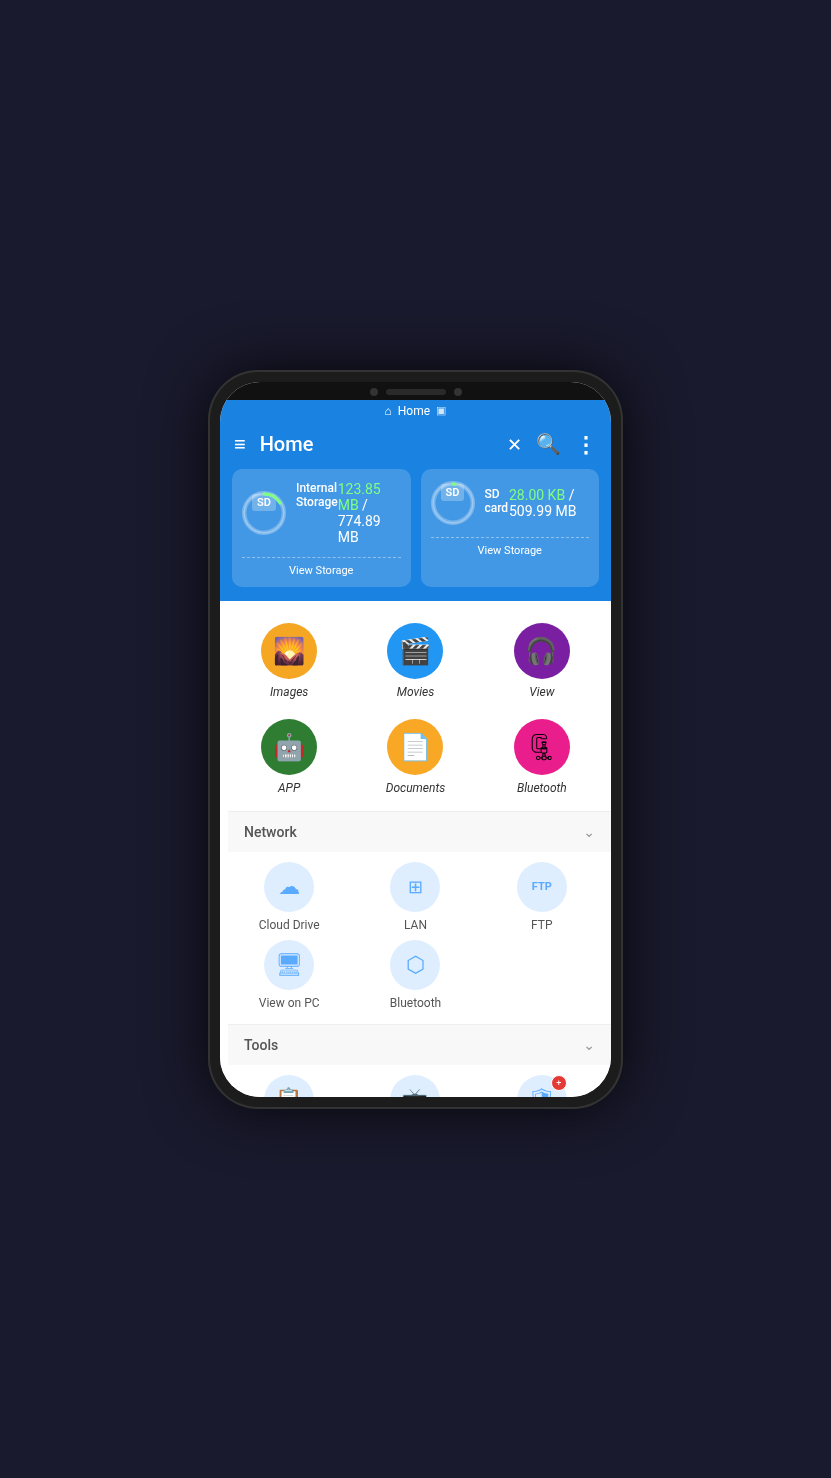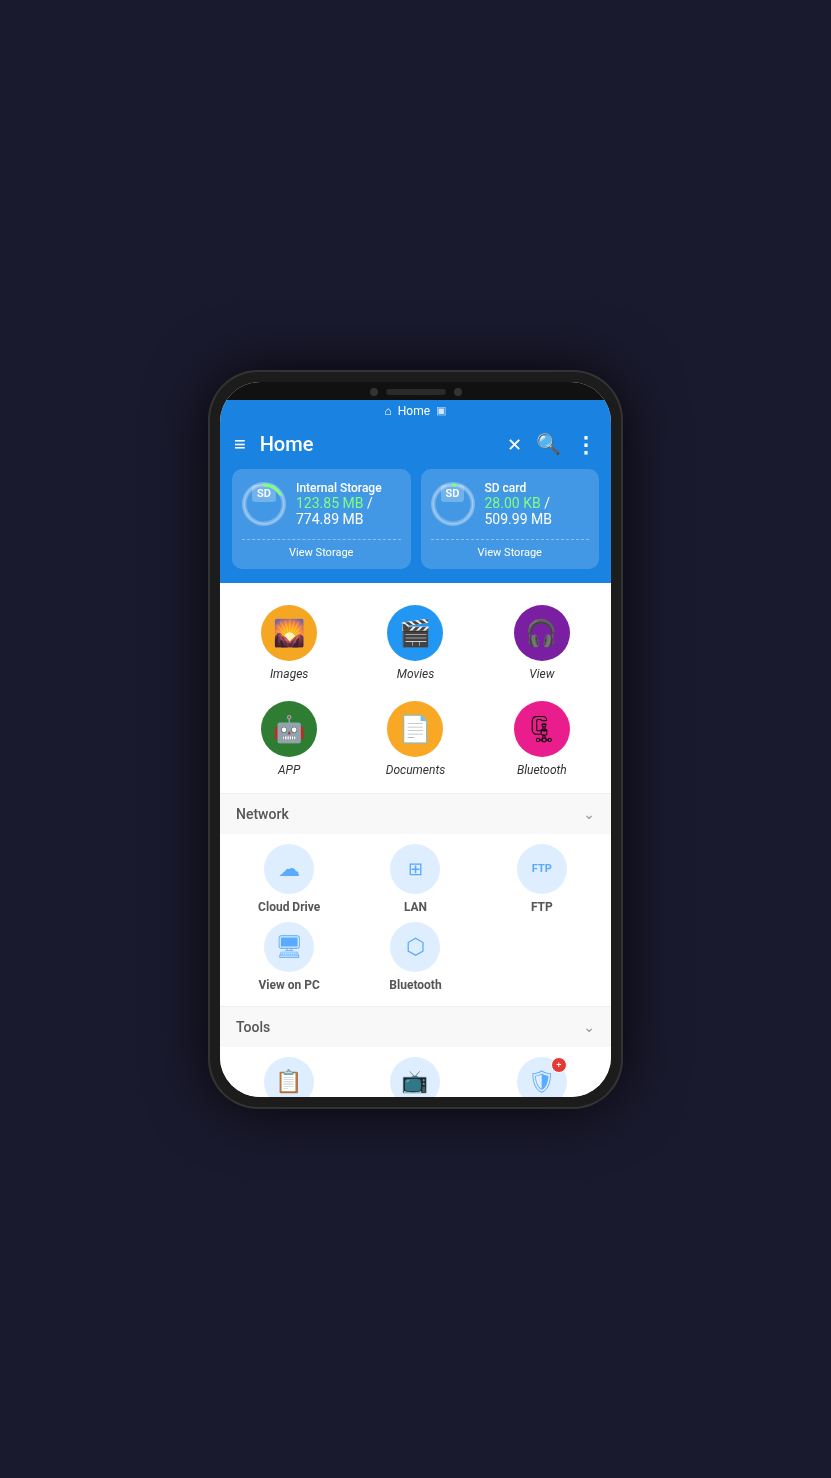--- a/index.html
+++ b/index.html
@@ -142,21 +142,21 @@
     .sd-label {
       color: white;
       font-size: 11px;
       font-weight: 600;
       background: rgba(255,255,255,0.25);
       padding: 2px 5px;
       border-radius: 3px;
     }
     .storage-info {
       display: flex;
-      flex-direction: column;
+      flex-direction: row;
     }
     .storage-name {
       color: white;
       font-size: 12px;
       font-weight: 500;
     }
     .storage-size {
       font-size: 14px;
     }
     .storage-size .used { color: #7fff7f; }
@@ -212,20 +212,21 @@
     }
     
     .section-header {
       display: flex;
       justify-content: space-between;
       align-items: center;
       padding: 12px 16px;
       background: #f8f8f8;
       border-top: 1px solid #eee;
       cursor: pointer;
+      margin-left: 8px;
     }
     .section-header-label {
       font-size: 14px;
       color: #555;
       font-weight: 500;
     }
     .section-chevron {
       color: #999;
       font-size: 14px;
     }
@@ -251,21 +252,20 @@
       background: #deeeff;
       display: flex;
       align-items: center;
       justify-content: center;
       font-size: 22px;
       color: #5aabff;
     }
     .net-label {
       font-size: 12px;
       color: #555;
-      font-weight: bold;
     }
     
     .tools-grid {
       display: grid;
       grid-template-columns: repeat(3, 1fr);
       padding: 10px 10px 16px;
       gap: 8px;
       background: white;
     }
     

